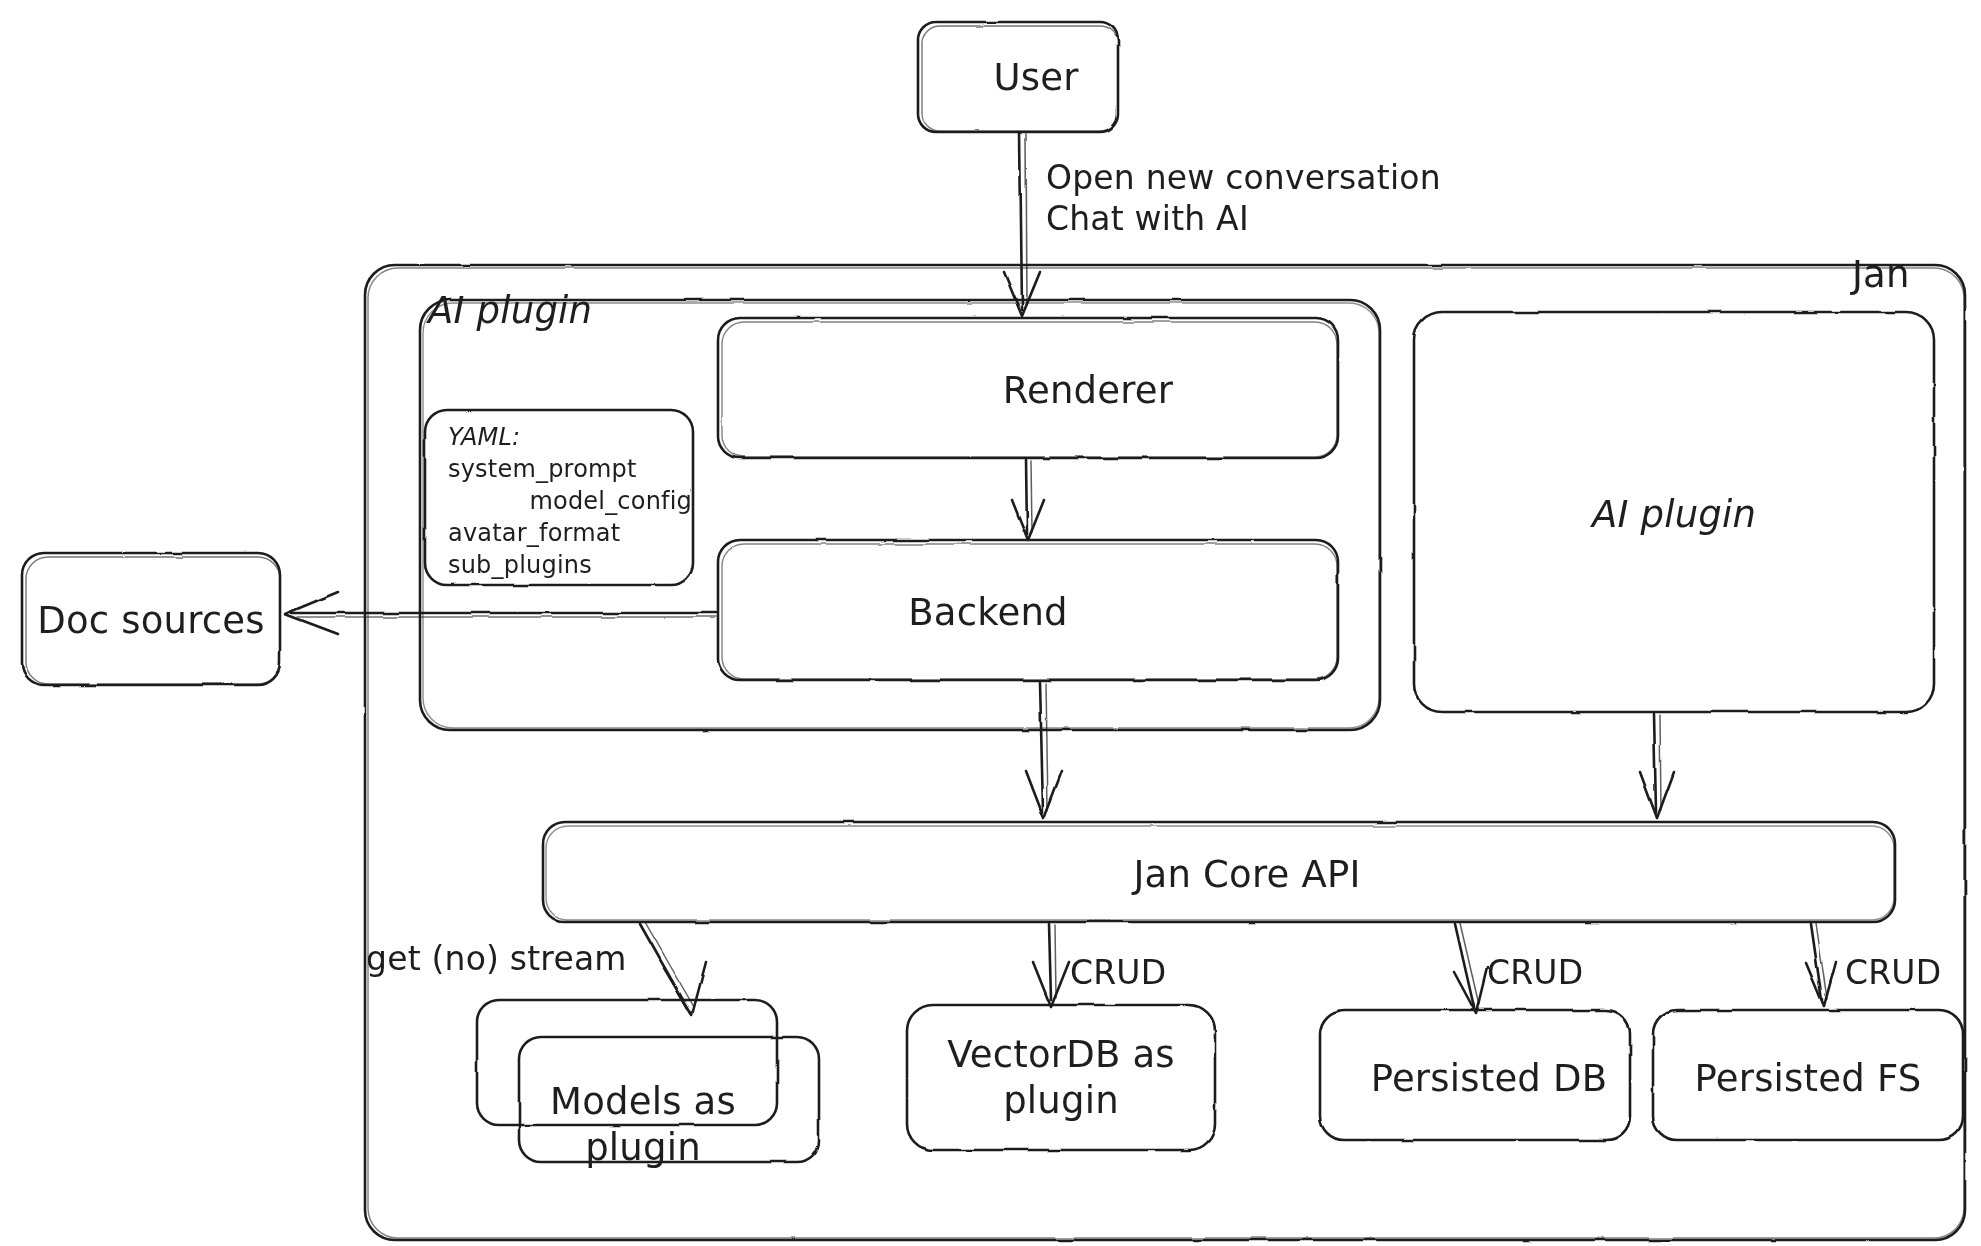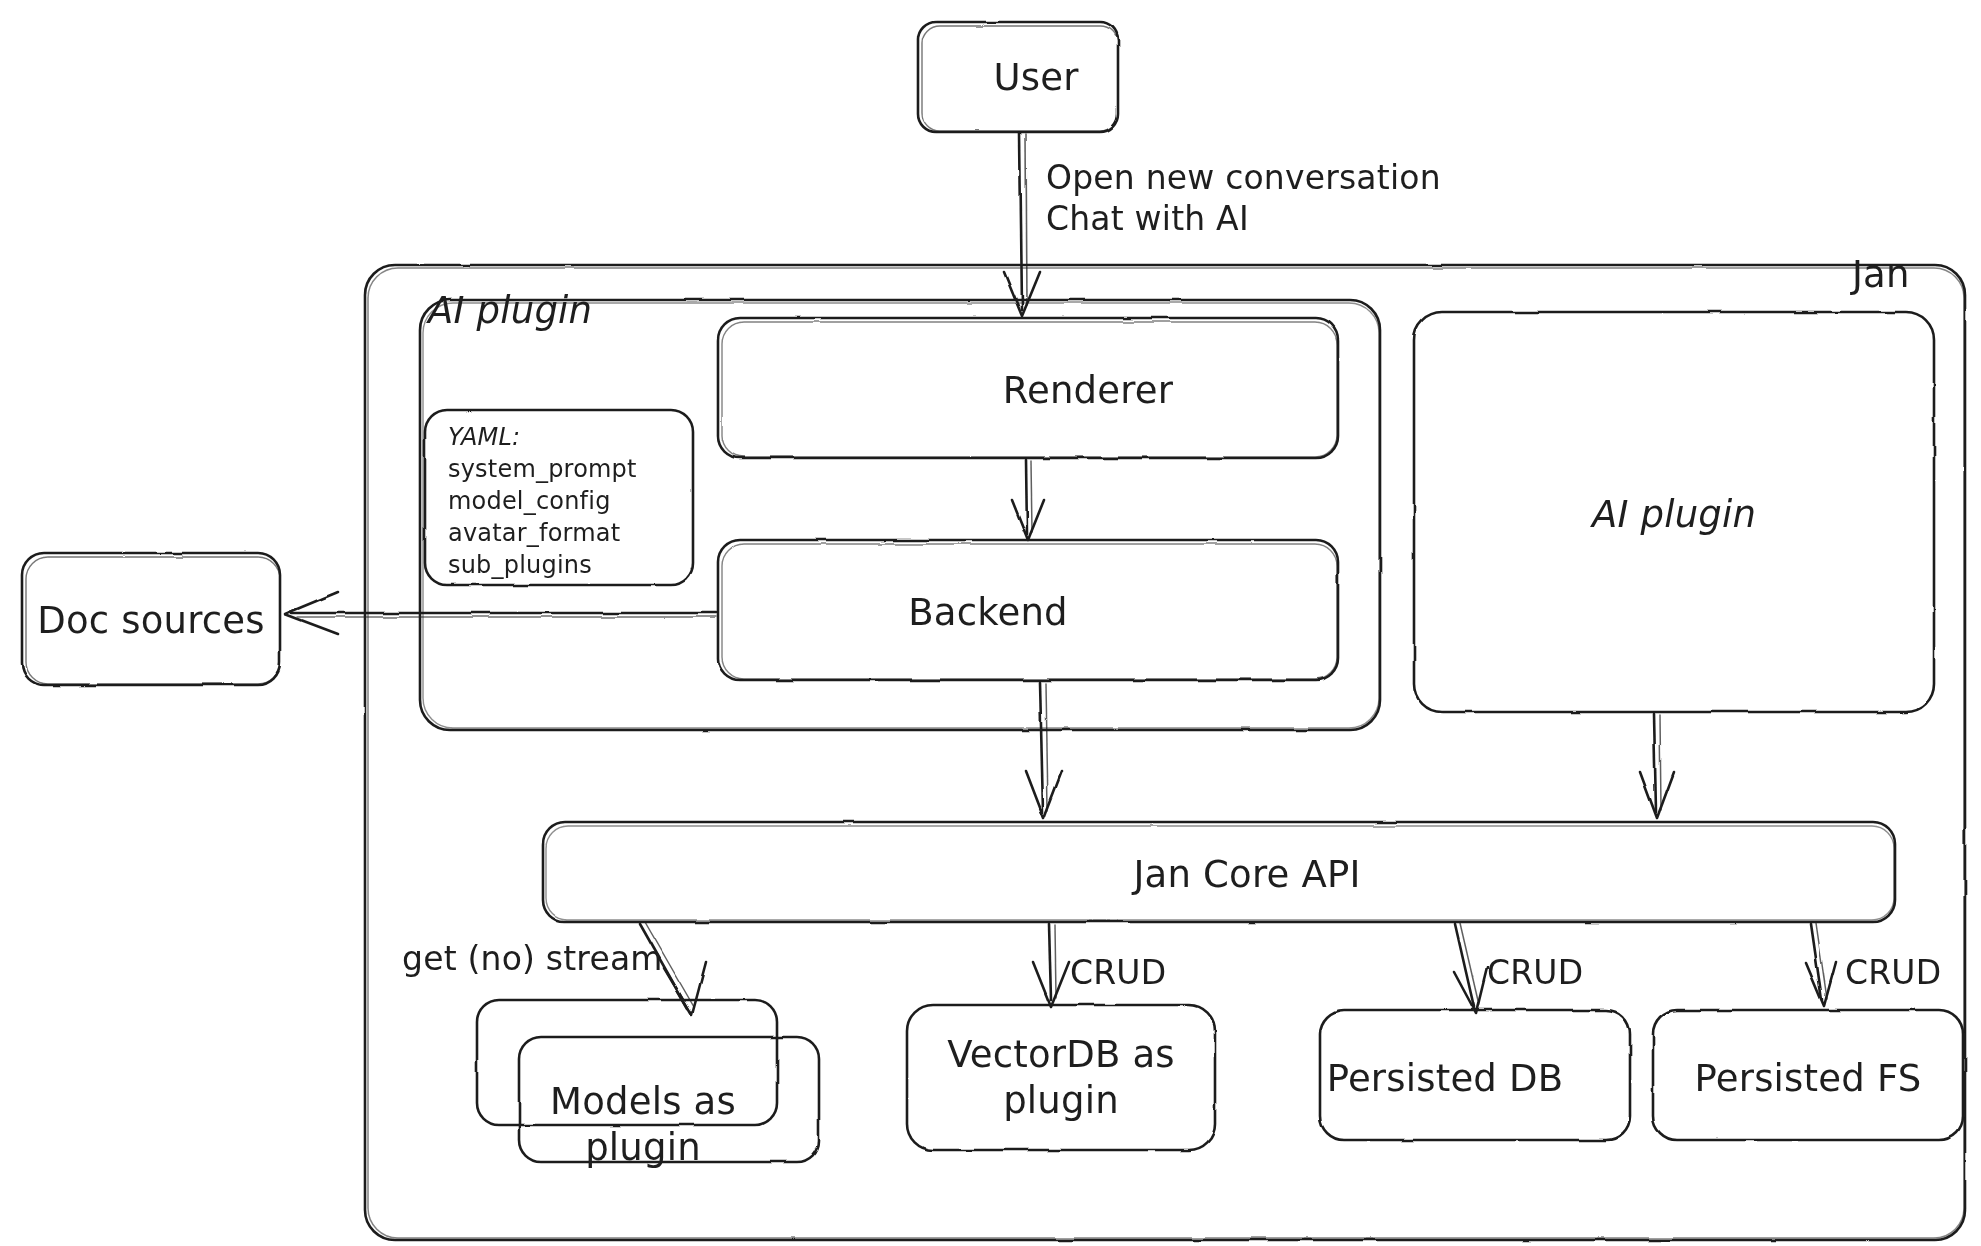--- a/index.html
+++ b/index.html
@@ -196,36 +196,36 @@
   <div class="lbl node-label" style="left:22px; top:598px; width:258px;">Doc sources</div>
 
   <div class="lbl node-label" style="left:543px; top:852px; width:1352px;padding-left:28px;">Jan Core API</div>
 
   <div class="lbl node-label" style="left:519px; top:1079px; width:248px;">Models as
 plugin</div>
 
   <div class="lbl node-label" style="left:907px; top:1032px; width:308px;">VectorDB as
 plugin</div>
 
-  <div class="lbl node-label" style="left:1276px; top:1056px; width:338px;">Persisted DB</div>
+  <div class="lbl node-label" style="left:1320px; top:1056px; width:338px;">Persisted DB</div>
 
   <div class="lbl node-label" style="left:1653px; top:1056px; width:310px;">Persisted FS</div>
 
   <div style="position:absolute; left:448px; top:422px; width:244px;">
     <div class="lbl yaml-text" style="position:static; font-style:italic;">YAML:</div>
     <div class="lbl yaml-text" style="position:static;">system_prompt</div>
-    <div class="lbl yaml-text" style="position:static;">model_config</div>
+    <div class="lbl yaml-text" style="position:static;text-align:right;">model_config</div>
     <div class="lbl yaml-text" style="position:static;">avatar_format</div>
     <div class="lbl yaml-text" style="position:static;">sub_plugins</div>
   </div>
 
   <div class="lbl edge-label" style="left:1046px; top:157px;">Open new conversation
 Chat with AI</div>
 
-  <div class="lbl edge-label" style="left:366px; top:938px;padding-left:36px;">get (no) stream</div>
+  <div class="lbl edge-label" style="left:366px; top:938px;">get (no) stream</div>
 
   <div class="lbl edge-label" style="left:1070px; top:952px;">CRUD</div>
 
   <div class="lbl edge-label" style="left:1487px; top:952px;">CRUD</div>
 
   <div class="lbl edge-label" style="left:1845px; top:952px;">CRUD</div>
 
 </div>
 
 </body></html>

